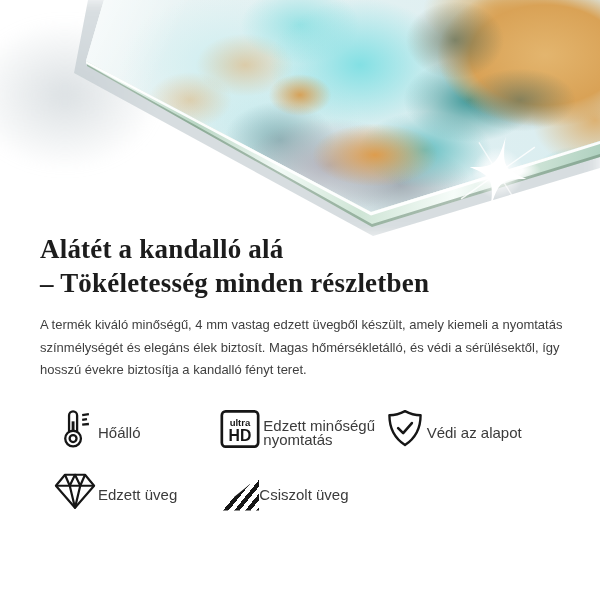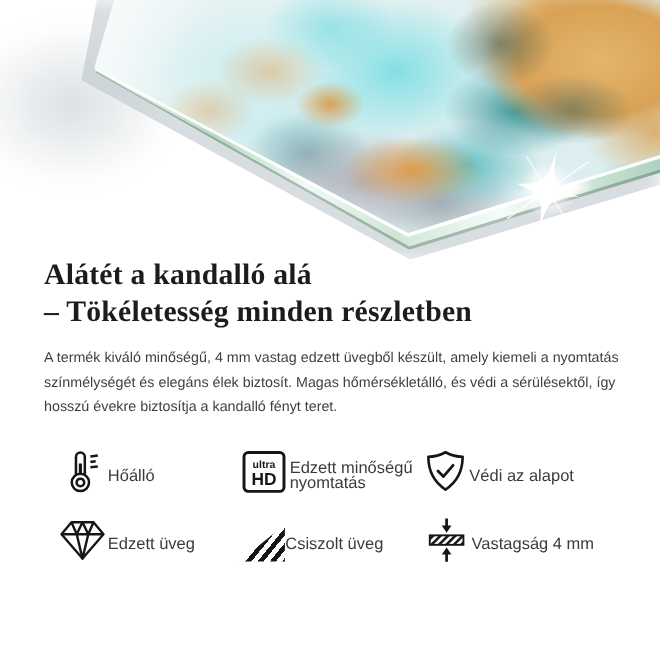--- a/index.html
+++ b/index.html
@@ -176,32 +176,15 @@
       <div class="label">Edzett üveg</div>
     </div>
 
     <div class="feature">
       <div class="icon">
         <div class="stripes"></div>
       </div>
       <div class="label">Csiszolt üveg</div>
     </div>
 
-    <div class="feature">
-      <div class="icon">
-        <svg viewBox="0 0 48 46" width="46" height="44">
-          <defs>
-            <pattern id="hatchP" width="5" height="5" patternUnits="userSpaceOnUse" patternTransform="rotate(45)">
-              <rect width="2.4" height="5" fill="#161616"></rect>
-            </pattern>
-          </defs>
-          <line x1="24" y1="2.5" x2="24" y2="10" stroke="#161616" stroke-width="2.6"></line>
-          <path d="M19.4 9.2 L24 16 L28.6 9.2 Z" fill="#161616"></path>
-          <rect x="8" y="18.5" width="32" height="9" fill="url(#hatchP)" stroke="#161616" stroke-width="1.8"></rect>
-          <path d="M19.4 36.8 L24 30 L28.6 36.8 Z" fill="#161616"></path>
-          <line x1="24" y1="36" x2="24" y2="43.5" stroke="#161616" stroke-width="2.6"></line>
-        </svg>
-      </div>
-      <div class="label">Vastagság 4 mm</div>
-    </div>
 
   </div>
 </div>
 
 </body></html>

